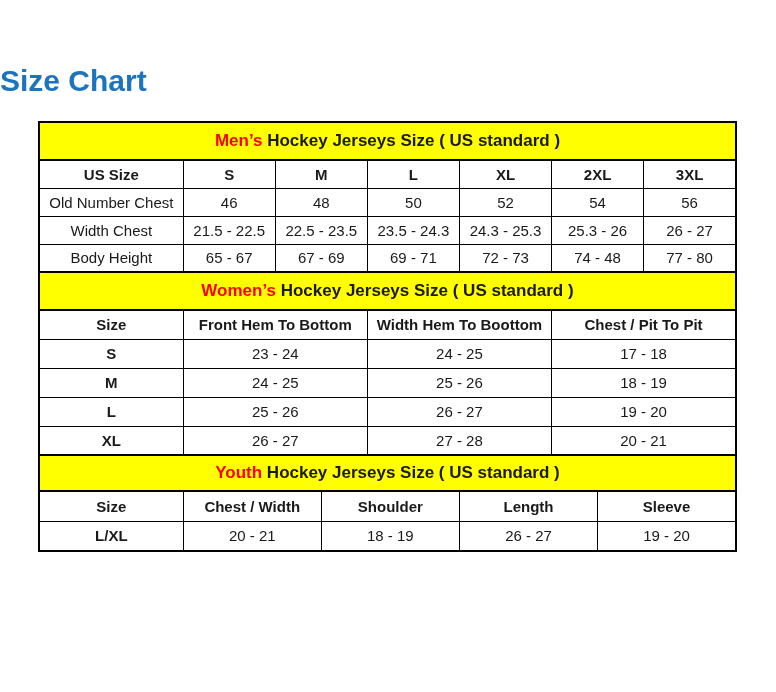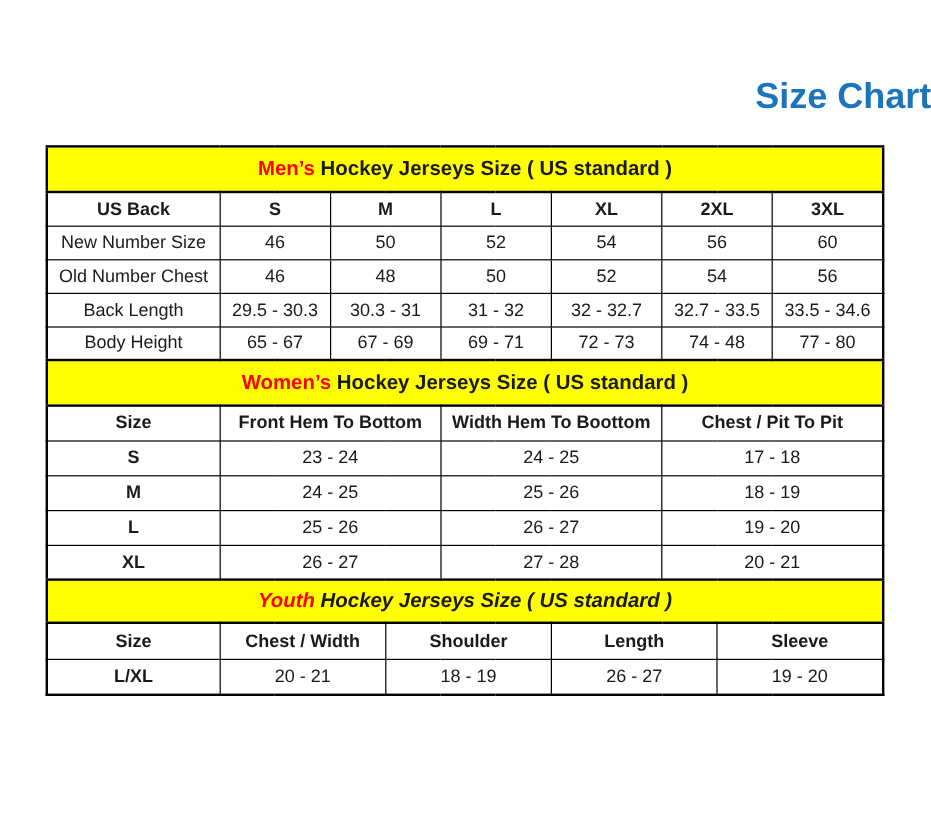--- a/index.html
+++ b/index.html
@@ -11,21 +11,21 @@
     position: relative;
     width: 776px;
     height: 692px;
     overflow: hidden;
     font-family: "Liberation Sans", sans-serif;
     color: #1a1a1a;
   }
   .page-title {
     margin: 0;
     padding-top: 64px;
-    text-align: right;
+    text-align: left;
     font-size: 30px;
     line-height: 1.1;
     font-weight: 700;
     color: #1c74bd;
   }
   table.size-table {
     position: absolute;
     left: 38px;
     top: 121px;
     width: 699px;
@@ -53,21 +53,21 @@
   }
   td.band .hl { color: #ff0000; }
   td.row-label-bold { font-weight: 700; }
   .misspelled {
     text-decoration-style: wavy;
     text-decoration-color: #d03a2b;
     text-decoration-thickness: 1px;
     text-underline-offset: 3px;
   }
   tr.r-band   { height: 38px; }
-  tr.r-band-y { height: 36px; font-style: italic; }
+  tr.r-band-y { height: 36px; }
   tr.r-mens   { height: 28px; }
   tr.r-wom    { height: 29px; }
   tr.r-youth  { height: 30px; }
 </style>
 </head>
 <body>
 
 <h1 class="page-title">Size Chart</h1>
 
 <table class="size-table">
@@ -85,54 +85,45 @@
       <col style="width:46px">
       <col style="width:46px">
       <col style="width:46px">
   </colgroup>
   <tbody>
 
     <tr class="r-band">
       <td class="band" colspan="13"><span class="hl">Men’s</span><span> Hockey Jerseys Size ( US standard )</span></td>
     </tr>
     <tr class="r-mens">
-      <th>US Back</th>
+      <th>US Size</th>
       <th colspan="2">S</th>
       <th colspan="2">M</th>
       <th colspan="2">L</th>
       <th colspan="2">XL</th>
       <th colspan="2">2XL</th>
       <th colspan="2">3XL</th>
-    </tr>
-    <tr class="r-mens">
-      <td>New Number Size</td>
-      <td colspan="2">46</td>
-      <td colspan="2">50</td>
-      <td colspan="2">52</td>
-      <td colspan="2">54</td>
-      <td colspan="2">56</td>
-      <td colspan="2">60</td>
     </tr>
     <tr class="r-mens">
       <td>Old Number Chest</td>
       <td colspan="2">46</td>
       <td colspan="2">48</td>
       <td colspan="2">50</td>
       <td colspan="2">52</td>
       <td colspan="2">54</td>
       <td colspan="2">56</td>
     </tr>
     <tr class="r-mens">
-      <td>Back Length</td>
-      <td colspan="2">29.5 - 30.3</td>
-      <td colspan="2">30.3 - 31</td>
-      <td colspan="2">31 - 32</td>
-      <td colspan="2">32 - 32.7</td>
-      <td colspan="2">32.7 - 33.5</td>
-      <td colspan="2">33.5 - 34.6</td>
+      <td>Width Chest</td>
+      <td colspan="2">21.5 - 22.5</td>
+      <td colspan="2">22.5 - 23.5</td>
+      <td colspan="2">23.5 - 24.3</td>
+      <td colspan="2">24.3 - 25.3</td>
+      <td colspan="2">25.3 - 26</td>
+      <td colspan="2">26 - 27</td>
     </tr>
     <tr class="r-mens">
       <td>Body Height</td>
       <td colspan="2">65 - 67</td>
       <td colspan="2">67 - 69</td>
       <td colspan="2">69 - 71</td>
       <td colspan="2">72 - 73</td>
       <td colspan="2">74 - 48</td>
       <td colspan="2">77 - 80</td>
     </tr>

